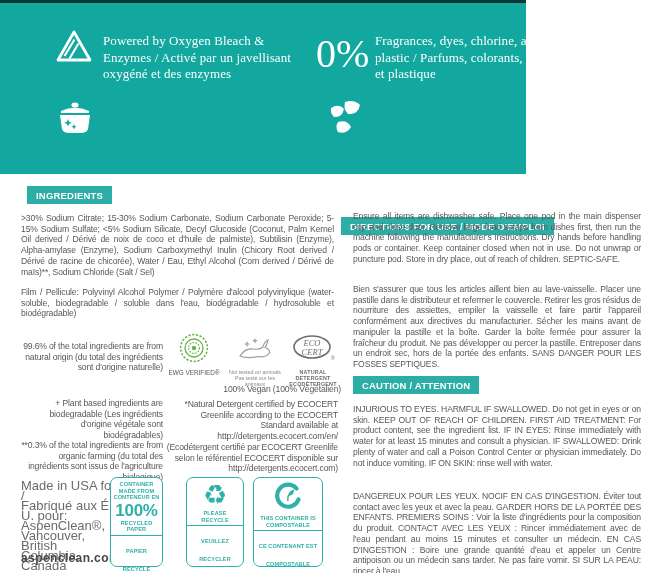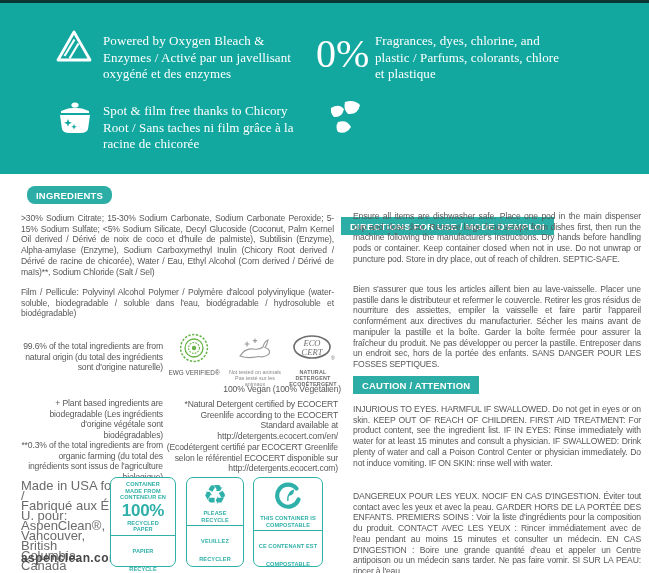--- a/index.html
+++ b/index.html
@@ -1,19 +1,19 @@
 <!DOCTYPE html>
 <html><head>
 <meta charset="utf-8">
 <style>
   html,body{margin:0;padding:0;background:#fff;}
   .page{position:relative;width:649px;height:573px;background:#ffffff;overflow:hidden;
         font-family:"Liberation Sans",sans-serif;color:#585858;}
   
-  .hero{position:absolute;left:0;top:0;width:649px;height:174px;background:#12a8a0;
+  .hero{position:absolute;left:0;top:0;width:526px;height:174px;background:#12a8a0;
         border-top:3px solid #0c3634;box-sizing:border-box;}
   .hero-text{position:absolute;color:#ffffff;font-family:"Liberation Serif",serif;
              font-size:13px;line-height:16.5px;white-space:pre-line;letter-spacing:.1px;}
   .zero{position:absolute;color:#ffffff;font-family:"Liberation Serif",serif;
         font-size:40px;line-height:40px;font-weight:400;}
   .hero-icon{position:absolute;}
   
   .badge-h{position:absolute;background:#2cada5;color:#ffffff;font-weight:bold;
            font-size:9.5px;letter-spacing:.2px;padding:4px 9px 3px 9px;white-space:nowrap;}
   
@@ -63,34 +63,31 @@
 
     <span class="hero-icon" style="left:55px;top:98px;">
       <svg width="40" height="36" viewBox="0 0 40 36">
         <ellipse cx="20" cy="4" rx="3.6" ry="2.6" fill="#ffffff"></ellipse>
         <path d="M6 10 Q20 3.5 34 10 L34 12 H6 Z" fill="#ffffff"></path>
         <path d="M5 14 H35 L33.2 27 Q33 32 25 32 H15 Q7 32 6.8 27 Z" fill="#ffffff"></path>
         <path d="M13 18 l1.1 2.7 2.7 1.1 -2.7 1.1 -1.1 2.7 -1.1 -2.7 -2.7 -1.1 2.7 -1.1 Z" fill="#12a8a0"></path>
         <path d="M19 23 l0.8 1.9 1.9 0.8 -1.9 0.8 -0.8 1.9 -0.8 -1.9 -1.9 -0.8 1.9 -0.8 Z" fill="#12a8a0"></path>
       </svg>
     </span>
-    <div class="hero-text" style="left:103px;top:100px;width:230px;">Spot &amp; film free thanks to Chicory
-Root / Sans taches ni film grâce à la
-racine de chicorée</div>
 
     <span class="hero-icon" style="left:327px;top:96px;">
       <svg width="38" height="38" viewBox="0 0 38 38" fill="#ffffff">
         <path d="M18 3 Q27 0 33 6 Q31 16 21 15 Q16 10 18 3 Z"></path>
         <path d="M4 9 Q12 4 17 10 Q15 19 7 18 Q3 14 4 9 Z"></path>
         <path d="M11 23 Q20 20 24 28 Q19 36 11 33 Q8 28 11 23 Z"></path>
       </svg>
     </span>
   </div>
 
-  <div class="badge-h" style="left:27px;top:186px;border-radius:8px;">INGREDIENTS</div>
+  <div class="badge-h" style="left:27px;top:186px;">INGREDIENTS</div>
 
   <div class="p" style="left:21px;top:213px;width:313px;">&gt;30% Sodium Citrate; 15-30% Sodium Carbonate, Sodium Carbonate Peroxide; 5-15% Sodium Sulfate; &lt;5% Sodium Silicate, Decyl Glucoside (Coconut, Palm Kernel Oil derived / Dérivé de noix de coco et d'huile de palmiste), Subtilisin (Enzyme), Alpha-amylase (Enzyme), Sodium Carboxymethyl Inulin (Chicory Root derived / Dérivé de racine de chicorée), Water / Eau, Ethyl Alcohol (Corn derived / Dérivé de maïs)**, Sodium Chloride (Salt / Sel)</div>
 
   <div class="p" style="left:21px;top:287px;width:313px;">Film / Pellicule: Polyvinyl Alcohol Polymer / Polymère d'alcool polyvinylique (water-soluble, biodegradable / soluble dans l'eau, biodégradable / hydrosoluble et biodégradable)</div>
 
   <div class="p left" style="left:21px;top:341px;width:142px;">99.6% of the total ingredients are from natural origin (du total des ingrédients sont d'origine naturelle)</div>
 
   <div class="cert" style="left:166px;top:333px;width:56px;">
     <span>
       <svg width="30" height="30" viewBox="0 0 30 30">
@@ -137,21 +134,21 @@
 
   <div class="p left" style="left:21px;top:440px;width:142px;">**0.3% of the total ingredients are from organic farming (du total des ingrédients sont issus de l'agriculture biologique)</div>
 
   <div class="madein" style="left:21px;top:481px;width:100px;">Made in USA for /
 Fabriqué aux É.-U. pour:
 AspenClean®,
 Vancouver, British
 Columbia, Canada</div>
   <div class="site" style="left:21px;top:551px;">aspenclean.com</div>
 
-  <div class="fbadge" style="left:110px;top:477px;width:66px;height:90px;">
+  <div class="fbadge" style="left:110px;top:477px;width:53px;height:90px;">
     <div class="top-part">
       <span class="tiny">CONTAINER
 MADE FROM
 CONTENEUR EN</span>
       <span class="big">100%</span>
       <span class="tiny">RECYCLED
 PAPER</span>
     </div>
     <div class="bot-part"><span class="tiny">PAPIER
 RECYCLÉ</span></div>

